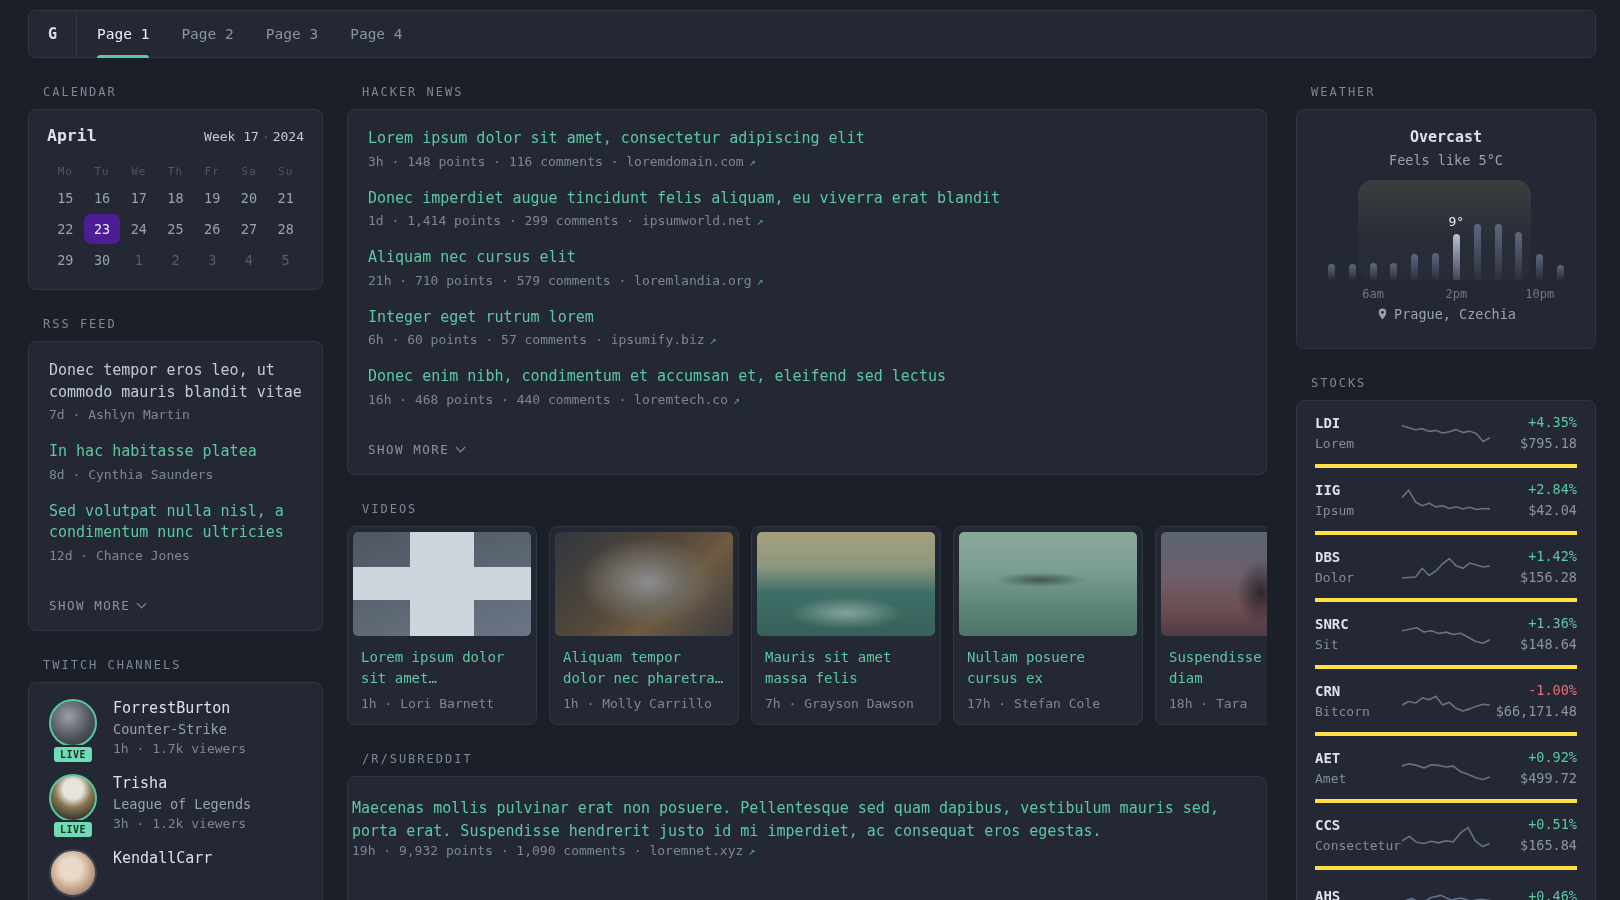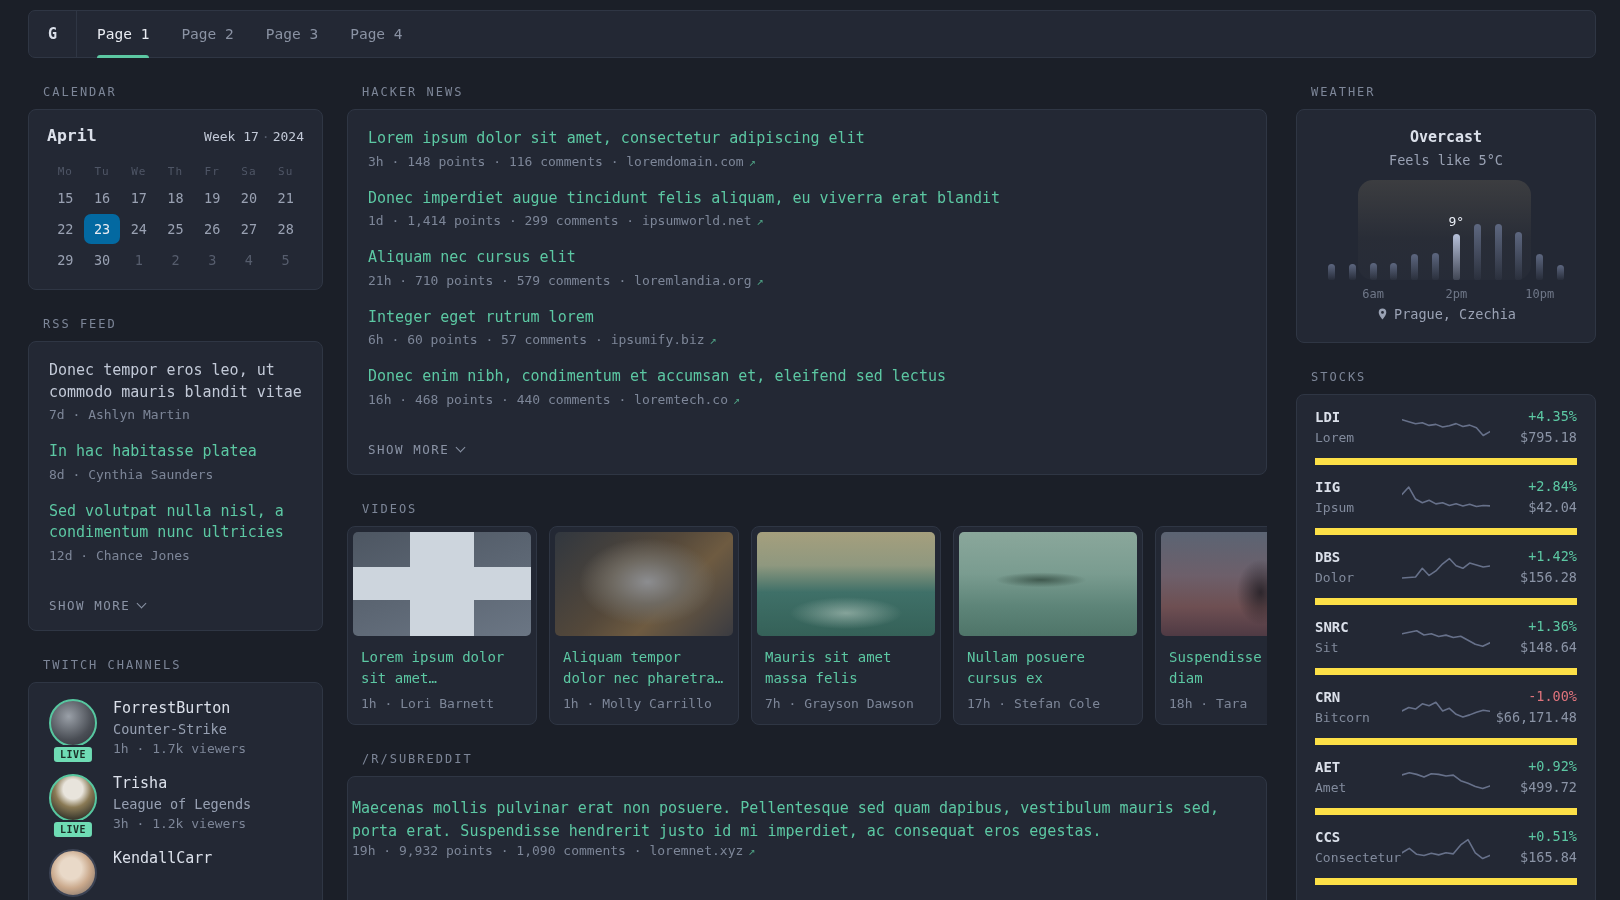--- a/index.html
+++ b/index.html
@@ -35,21 +35,21 @@
   
   .cal-card{padding:16px 18px 14px}
   .cal-top{display:flex;justify-content:space-between;align-items:baseline}
   .cal-month{font-size:16.5px;color:var(--hi);font-weight:700}
   .cal-week{font-size:13px;color:#c3cad8}
   .cal-week .dot{color:var(--dim);padding:0 3px}
   .cal-grid{display:grid;grid-template-columns:repeat(7,1fr);row-gap:1px;text-align:center}
   .cal-dows{margin-top:16px}
   .dow{font-size:11px;color:#4f5666;letter-spacing:1px;height:22px;line-height:22px}
   .day{font-size:13.5px;color:var(--text);height:30px;line-height:30px;border-radius:7px}
-  .day.selected{background:#0369a1;color:#e8ebf2}
+  .day.selected{background:#4c1d95;color:#e8ebf2}
   .day.dim{color:var(--dim)}
 
   
   .list-card{padding:18px 20px 16px}
   .feed-item + .feed-item{margin-top:19px}
   .feed-title{display:block;font-size:15px;line-height:21.5px;color:var(--teal)}
   .feed-title.visited{color:var(--visited)}
   .feed-meta{display:block;font-size:13px;color:var(--muted);margin-top:4px}
   .showmore{display:inline-flex;align-items:center;margin-top:35px;font-size:12.5px;
     letter-spacing:1.5px;color:#8a93a5}
@@ -99,41 +99,41 @@
     white-space:pre-line;display:-webkit-box;-webkit-line-clamp:2;-webkit-box-orient:vertical;
     overflow:hidden;max-height:42px}
   .vmeta{display:block;margin:7px 8px 0;font-size:13px;color:var(--muted)}
 
   
   .sub-card{padding:20px 4px;min-height:135px}
   .sub-title{display:block;font-size:15px;line-height:23px;color:var(--teal)}
   .sub-meta{display:block;font-size:13px;color:var(--muted);}
 
   
-  .weather-card{padding:18px 16px 20px;text-align:center}
+  .weather-card{padding:18px 16px 26px;text-align:center}
   .w-cond{font-size:15px;font-weight:700;color:var(--hi)}
   .w-feels{font-size:13.5px;color:#99a1b3;margin-top:6px}
   .wchart{position:relative;display:flex;justify-content:space-between;align-items:flex-end;
     height:92px;margin:20px 6px 26px;padding:0 2px}
   .wday-box{position:absolute;left:15.5%;right:16.5%;top:-8px;bottom:0;border-radius:15px;
     background:linear-gradient(180deg,rgba(212,190,140,.14),rgba(212,190,140,.03) 60%,rgba(255,255,255,.015))}
   .wcell{position:relative;flex:1;display:flex;flex-direction:column;align-items:center;
     justify-content:flex-end;height:100%}
   .wdeg{font-size:13px;color:#e9edf5;margin-bottom:5px;line-height:14px}
   .wbar{width:7px;border-radius:4px 4px 3px 3px;
     background:linear-gradient(180deg,#5d6780,rgba(93,103,128,.08))}
   .wbar.cur{background:linear-gradient(180deg,#b7c1da,rgba(183,193,218,.18))}
   .whour{position:absolute;top:100%;margin-top:7px;left:50%;transform:translateX(-50%);
     font-size:12px;color:#6f7788;white-space:nowrap}
   .w-loc{display:flex;align-items:center;justify-content:center;gap:5px;font-size:13.5px;color:#9aa2b4}
 
   
   .stocks-card{padding:0 18px;min-height:500px}
   .srow{display:grid;grid-template-columns:1fr 88px 1fr;align-items:center;padding:13px 0}
-  .srow + .srow{border-top:7px solid #fde047}
+  .srow + .srow{border-top:4px solid #fde047}
   .s-sym{display:block;font-size:14px;font-weight:700;color:var(--hi)}
   .s-name{display:block;font-size:13px;color:#828b9d;margin-top:5px}
   .s-spark{height:30px}
   .s-spark svg{width:100%;height:100%;display:block}
   .s-right{text-align:right}
   .s-chg{display:block;font-size:13.5px}
   .s-chg.pos{color:var(--teal)}
   .s-chg.neg{color:var(--red)}
   .s-price{display:block;font-size:13.5px;color:#8b94a6;margin-top:5px}
 </style>

